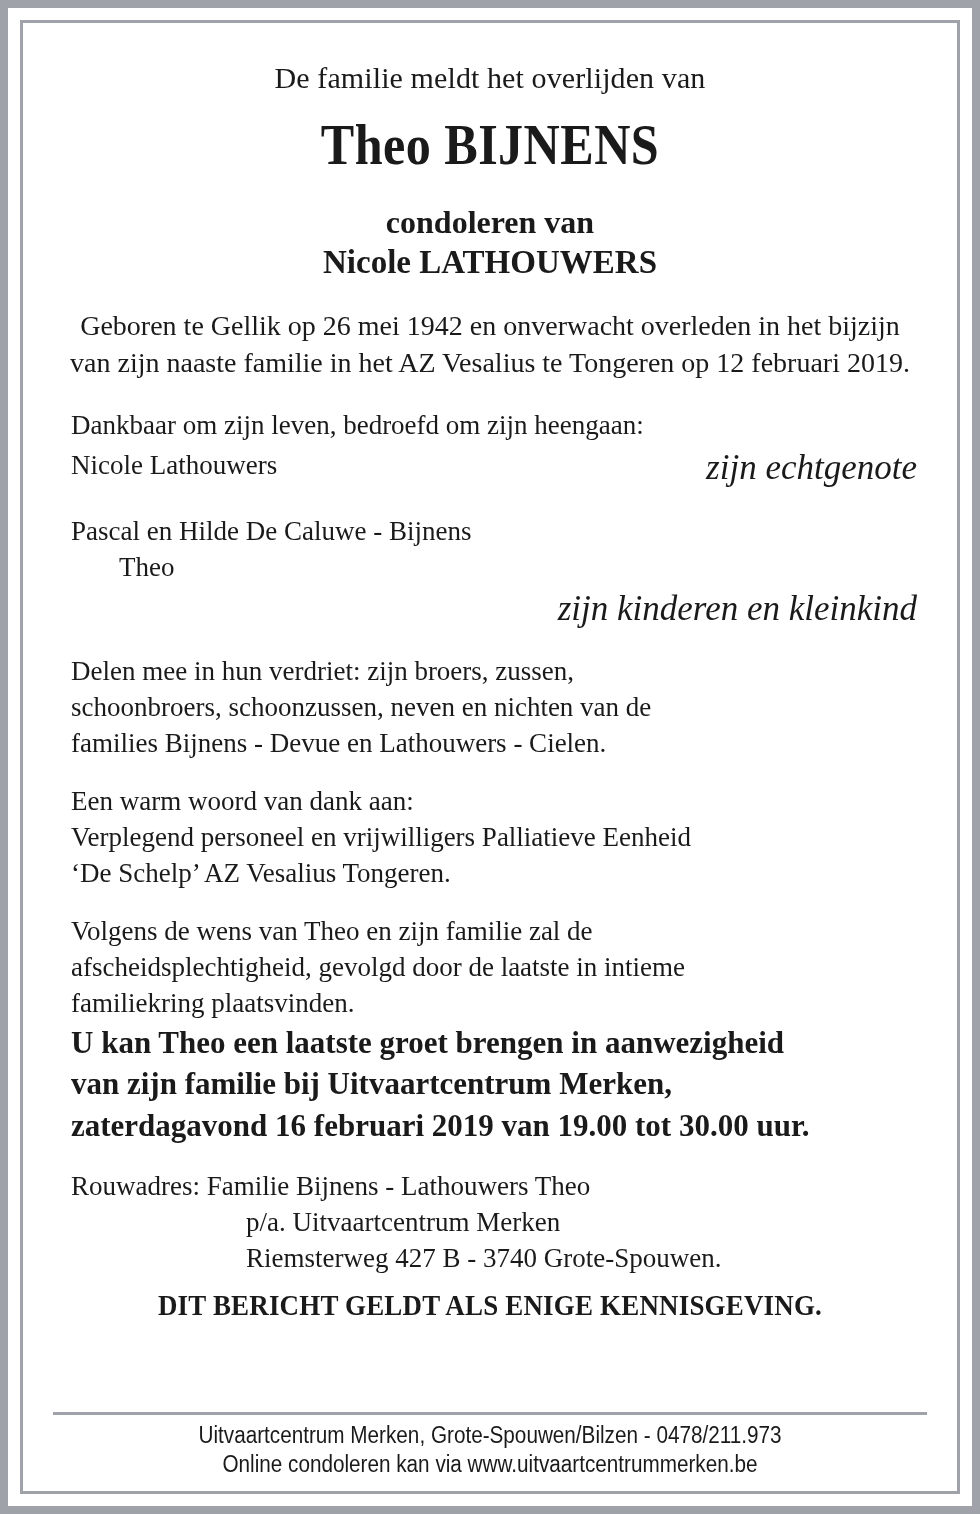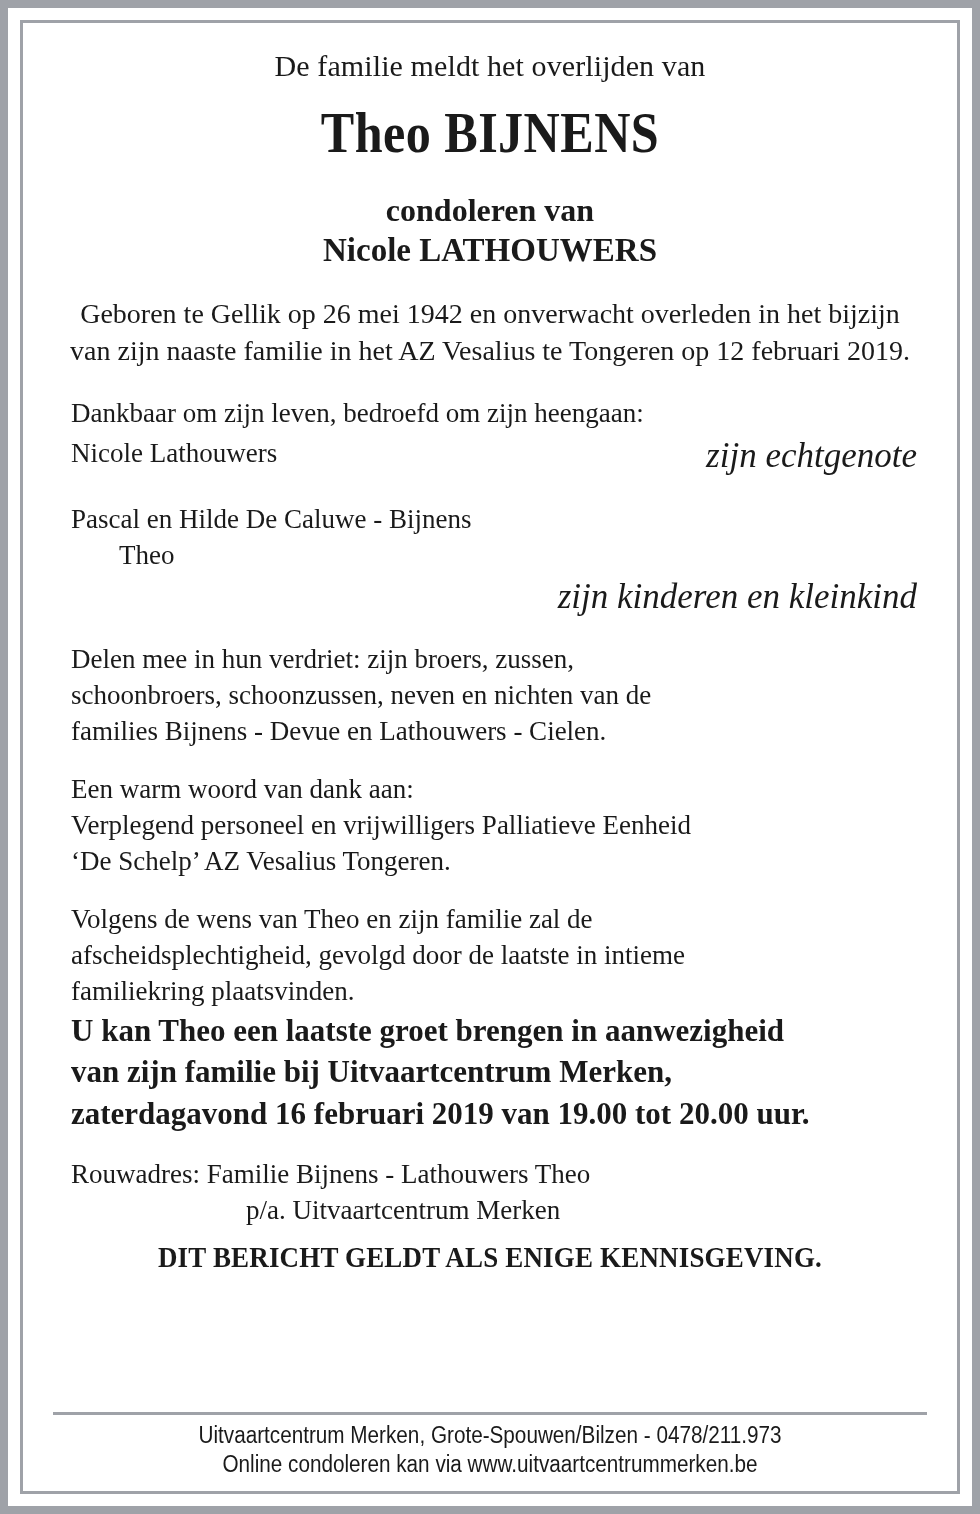--- a/index.html
+++ b/index.html
@@ -39,21 +39,21 @@
     flex: 1 1 auto;
     padding-top: 26px;
   }
 
   
   .announce-line {
     text-align: center;
     font-size: 30px;
     line-height: 1.1;
     letter-spacing: 0.1px;
-    margin: 0 0 22px 0;
+    margin: 12px 0 22px 0;
   }
   .deceased-name {
     text-align: center;
     font-size: 57px;
     font-weight: bold;
     line-height: 1.0;
     margin: 0 0 30px 0;
     transform: scaleX(0.88);
     letter-spacing: 0.5px;
   }
@@ -183,26 +183,27 @@
 
       <div class="para nogap">
         <span class="line">Volgens de wens van Theo en zijn familie zal de</span>
         <span class="line">afscheidsplechtigheid, gevolgd door de laatste in intieme</span>
         <span class="line">familiekring plaatsvinden.</span>
       </div>
 
       <div class="para bold-block">
         <span class="line">U kan Theo een laatste groet brengen in aanwezigheid</span>
         <span class="line">van zijn familie bij Uitvaartcentrum Merken,</span>
-        <span class="line">zaterdagavond 16 februari 2019 van 19.00 tot 20.00 uur.</span>
+        <span class="line">zaterdagavond 16 februari 2019 van 19.00 tot 30.00 uur.</span>
       </div>
 
       <div class="para nogap">
         <span class="line">Rouwadres: Familie Bijnens - Lathouwers Theo</span>
         <span class="line addr-indent">p/a. Uitvaartcentrum Merken</span>
+        <span class="line addr-indent">Riemsterweg 427 B - 3740 Grote-Spouwen.</span>
       </div>
 
       <p class="final-notice">DIT BERICHT GELDT ALS ENIGE KENNISGEVING.</p>
     </div>
 
     <div class="footer-rule"></div>
 
     <div class="footer">
       <span>Uitvaartcentrum Merken, Grote-Spouwen/Bilzen - 0478/211.973</span>
       <span>Online condoleren kan via www.uitvaartcentrummerken.be</span>

